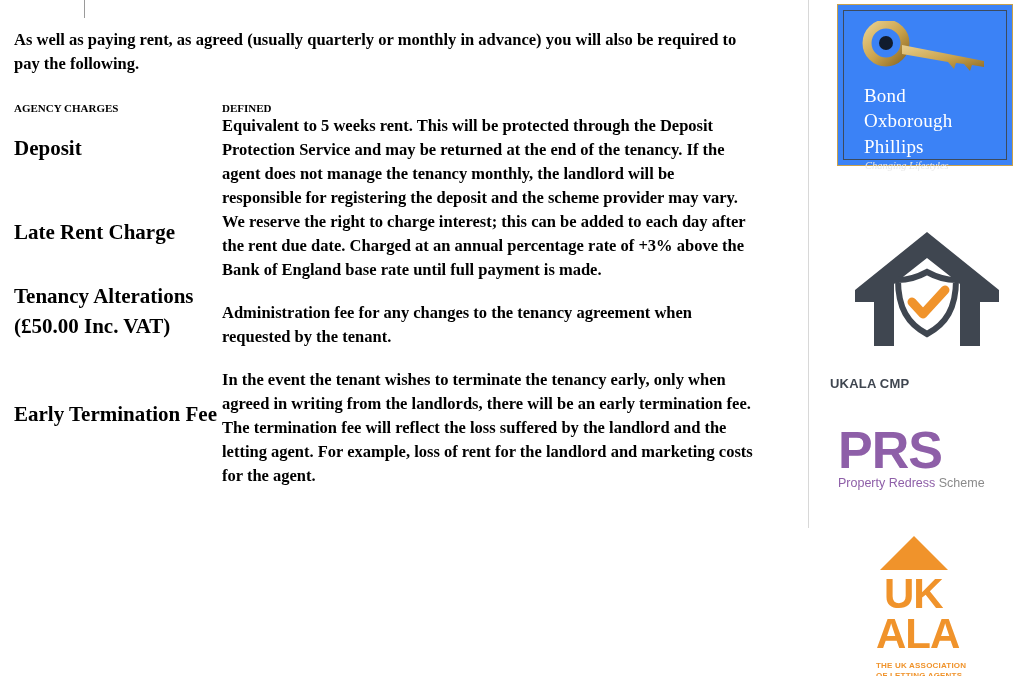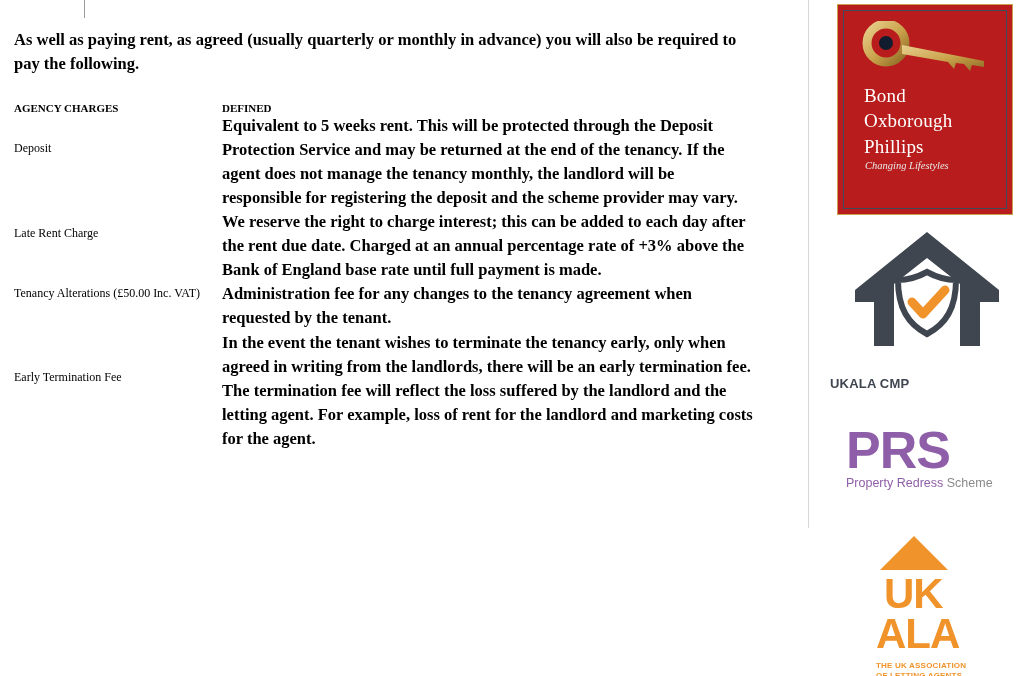--- a/index.html
+++ b/index.html
@@ -68,22 +68,22 @@
   .col-term { width: 208px; }
   .col-def  { width: 532px; }
 
   .hdr td {
     font-size: 11px;
     font-weight: bold;
     padding-bottom: 26px;
   }
 
   .term {
-    font-size: 12px;
-    font-weight: normal;
+    font-size: 21px;
+    font-weight: bold;
     line-height: 1.42;
     padding-right: 8px;
   }
   .def {
     font-size: 16.5px;
     font-weight: bold;
     line-height: 1.46;
     padding-bottom: 26px;
     padding-top: 2px;
   }
@@ -97,22 +97,22 @@
     width: 194px;
     height: 676px;
   }
 
   
   .bop {
     position: absolute;
     left: 7px;
     top: 4px;
     width: 176px;
-    height: 211px;
-    background: #b91c1c;
+    height: 162px;
+    background: #3b82f6;
     border: 1px solid #c9a14a;
     box-sizing: border-box;
   }
   .bop-inner {
     position: absolute;
     left: 5px; top: 5px; right: 5px; bottom: 5px;
     border: 1px solid #3c4a5e;
   }
   .bop-key {
     position: absolute;
@@ -173,21 +173,21 @@
     font-family: "Liberation Sans", sans-serif;
     font-weight: bold;
     font-size: 13px;
     color: #3f4650;
     letter-spacing: .2px;
   }
 
   
   .prs {
     position: absolute;
-    left: 16px;
+    left: 8px;
     top: 424px;
     width: 162px;
     height: 82px;
   }
   .prs-mark {
     font-family: "Liberation Sans", sans-serif;
     font-weight: bold;
     font-size: 52px;
     letter-spacing: -1px;
     line-height: 1;

